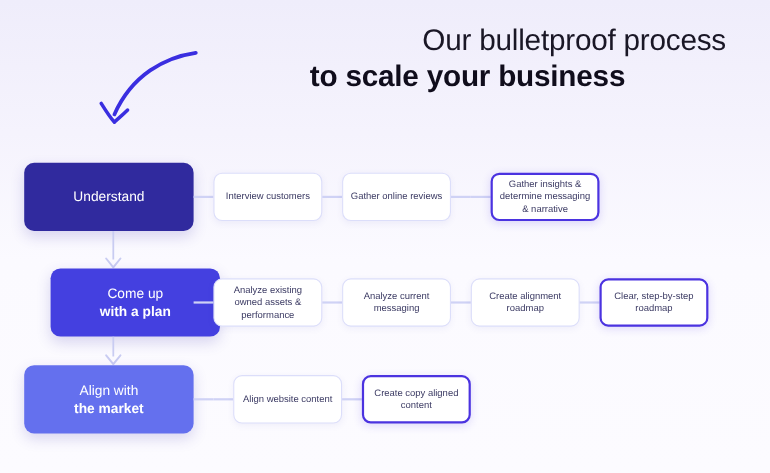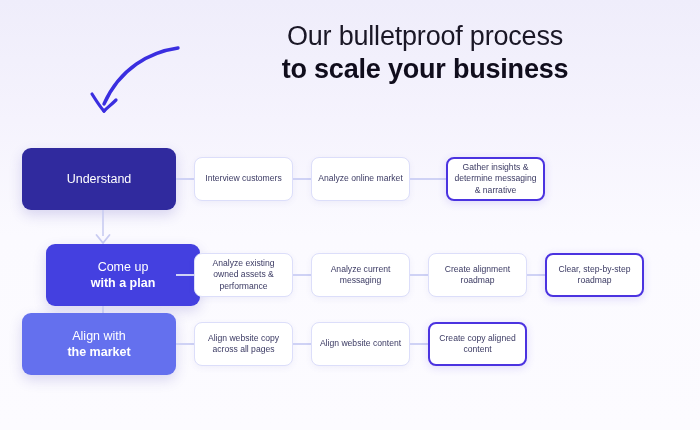--- a/index.html
+++ b/index.html
@@ -30,20 +30,21 @@
     width: 470px;
     text-align: center;
   }
   .heading-line1 {
     font-size: 27px;
     line-height: 33px;
     font-weight: 400;
     color: #1a1726;
     letter-spacing: -0.2px;
     white-space: nowrap;
+    text-align: right;
   }
   .heading-line2 {
     font-size: 27px;
     line-height: 33px;
     font-weight: 700;
     color: #100d1c;
     letter-spacing: -0.2px;
     white-space: nowrap;
   }
 
@@ -60,21 +61,21 @@
   .row {
     position: absolute;
     left: 0;
     width: 679px;
     height: 62px;
     display: flex;
     align-items: center;
   }
   #row-0 { top: 148px; }
   #row-1 { top: 244px; }
-  #row-2 { top: 313px; }
+  #row-2 { top: 332px; }
 
   .stage-box {
     position: absolute;
     left: 22px;
     width: 154px;
     height: 62px;
     border-radius: 9px;
     display: flex;
     flex-direction: column;
     align-items: center;
@@ -162,21 +163,21 @@
     <div class="stage-box" id="stage-0" style="background: rgb(48, 42, 158);">
       <span class="stage-l1">Understand</span>
     </div>
     <div class="steps" id="steps-0">
         <div class="connector"></div>
         <div class="step-box">
           <span class="step-text">Interview customers</span>
         </div>
         <div class="connector"></div>
         <div class="step-box">
-          <span class="step-text">Analyze online market</span>
+          <span class="step-text">Gather online reviews</span>
         </div>
         <div class="connector"></div>
         <div class="connector"></div>
         <div class="step-box highlight">
           <span class="step-text">Gather insights &amp; determine messaging &amp; narrative</span>
         </div>
       </div>
   </div>
 
   <svg class="vtick" id="vtick-0" viewBox="0 0 22 36">
@@ -214,23 +215,20 @@
     <path d="M4.5 17 L11 25 L17.5 17" stroke="#c9ccf2" stroke-width="1.8" fill="none" stroke-linecap="round" stroke-linejoin="round"></path>
   </svg>
 
   <div class="row" id="row-2">
     <div class="stage-box" id="stage-2" style="background: rgb(100, 112, 238);">
       <span class="stage-l1">Align with</span>
       <span class="stage-l2">the market</span>
     </div>
     <div class="steps" id="steps-2">
         <div class="connector"></div>
-        <div class="step-box">
-          <span class="step-text">Align website copy across all pages</span>
-        </div>
         <div class="connector"></div>
         <div class="step-box">
           <span class="step-text">Align website content</span>
         </div>
         <div class="connector"></div>
         <div class="step-box highlight">
           <span class="step-text">Create copy aligned content</span>
         </div>
       </div>
   </div>

